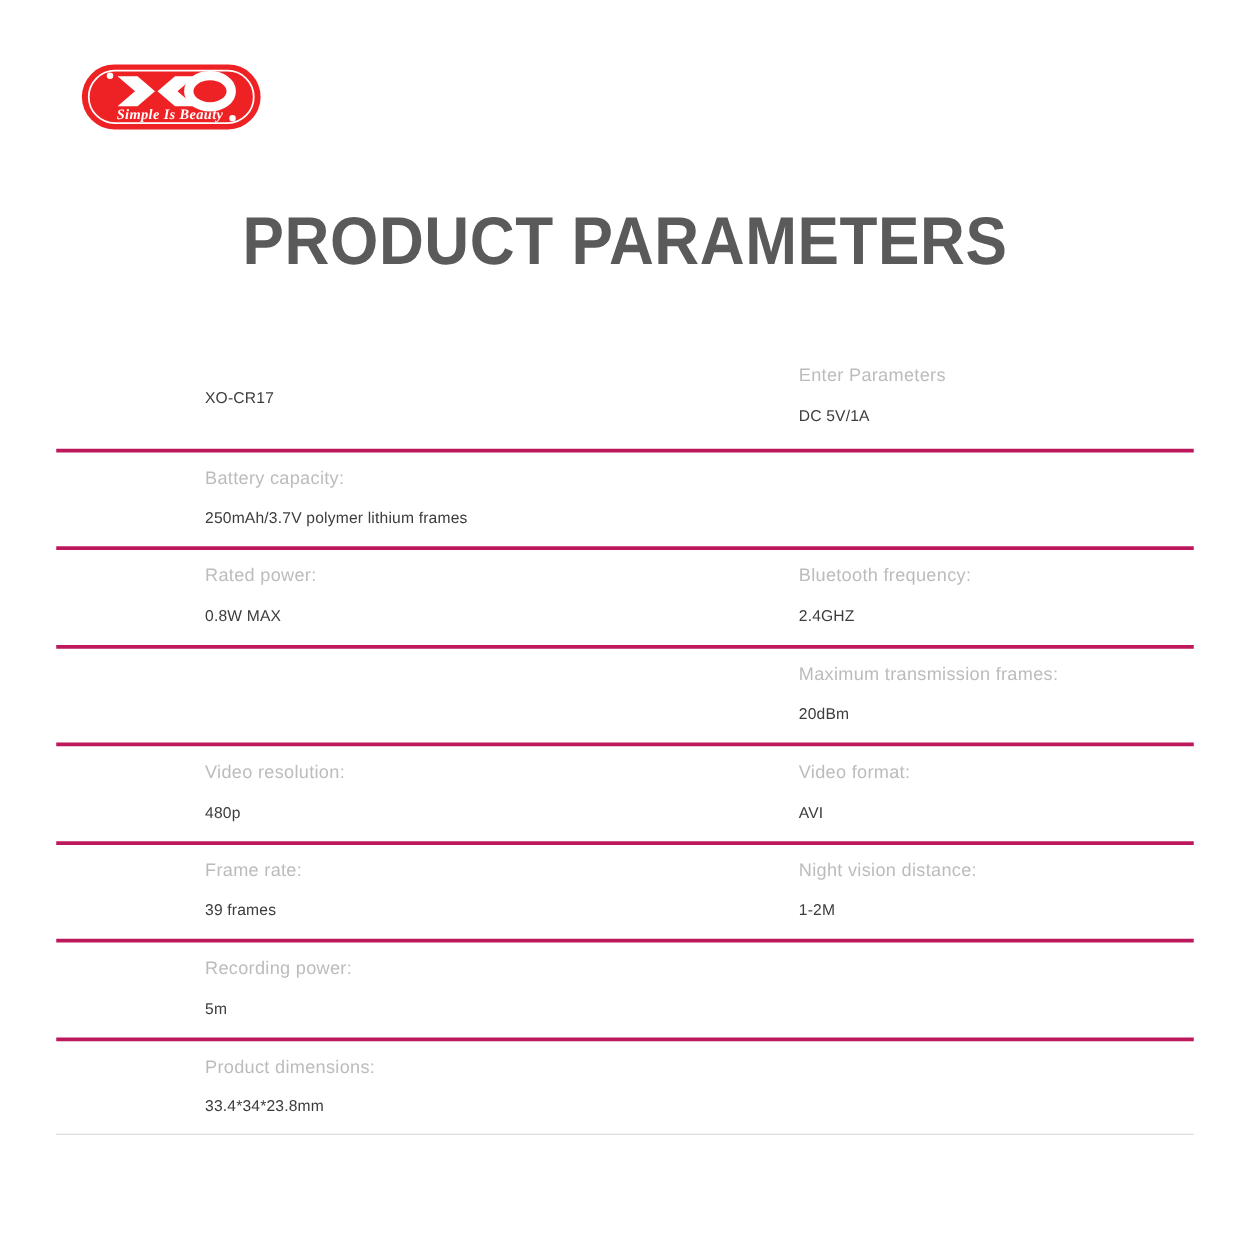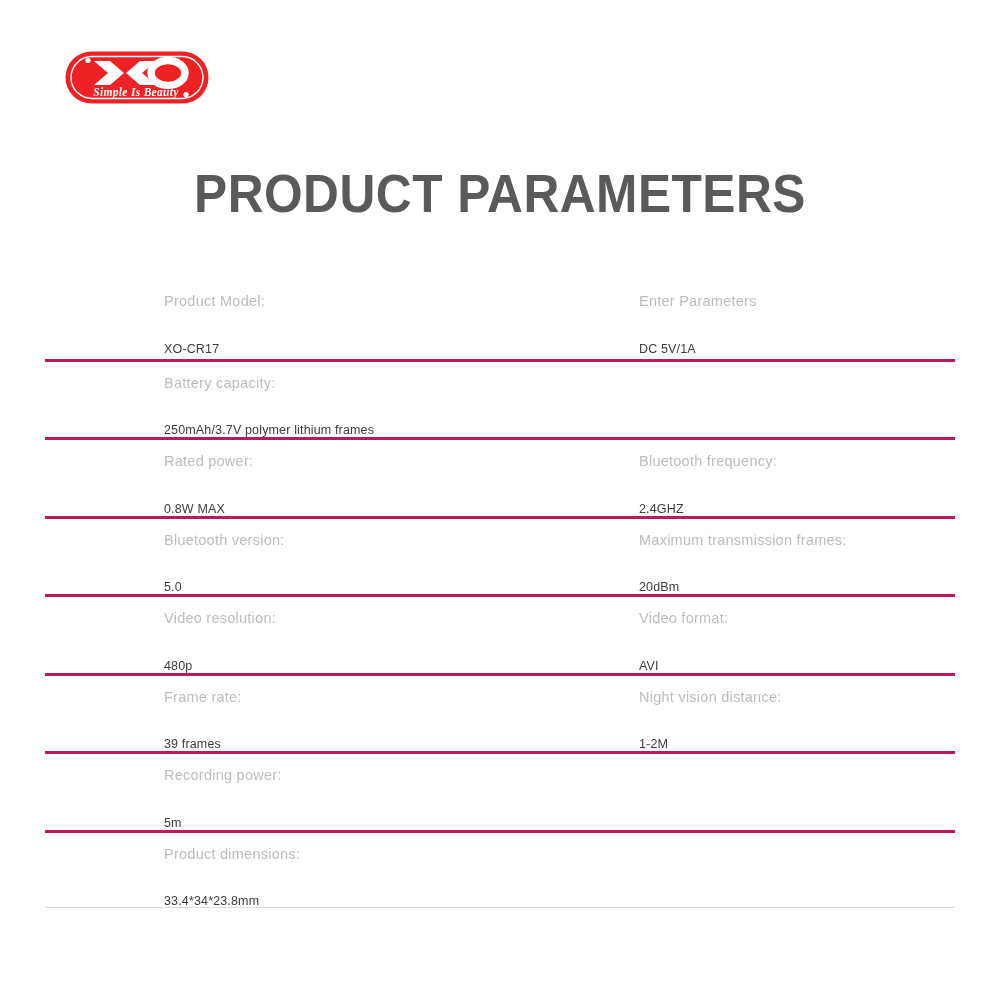--- a/index.html
+++ b/index.html
@@ -82,21 +82,21 @@
     color: #bcbcbc;
     letter-spacing: 0.25px;
     line-height: 1;
     white-space: nowrap;
   }
   .spec-value {
     font-size: 12.5px;
     color: #3c3c3c;
     letter-spacing: 0.15px;
     line-height: 1;
-    margin-top: 34px;
+    margin-top: 18px;
     white-space: nowrap;
   }
 </style>
 </head>
 <body>
 
 <div class="logo-wrap">
   <svg class="logo-svg" width="146" height="55" viewBox="0 0 146 55">
 
     <rect x="1.5" y="1.5" width="143" height="52" rx="26" ry="26" fill="#ee2224"></rect>
@@ -114,21 +114,20 @@
     <text x="72" y="45.5" text-anchor="middle" fill="#ffffff" font-family="'Liberation Serif', serif" font-size="11.5" font-style="italic" font-weight="bold" letter-spacing="0.3">Simple Is Beauty</text>
   </svg>
 </div>
 
 <div class="page-title">PRODUCT PARAMETERS</div>
 
 <div class="spec-table">
 
   <div class="spec-row">
     <div class="spec-cell left">
-      <div class="spec-label">Product Model:</div>
       <div class="spec-value">XO-CR17</div>
     </div>
     <div class="spec-cell right">
       <div class="spec-label">Enter Parameters</div>
       <div class="spec-value">DC 5V/1A</div>
     </div>
   </div>
 
   <div class="spec-row">
     <div class="spec-cell left">
@@ -142,24 +141,20 @@
       <div class="spec-label">Rated power:</div>
       <div class="spec-value">0.8W MAX</div>
     </div>
     <div class="spec-cell right">
       <div class="spec-label">Bluetooth frequency:</div>
       <div class="spec-value">2.4GHZ</div>
     </div>
   </div>
 
   <div class="spec-row">
-    <div class="spec-cell left">
-      <div class="spec-label">Bluetooth version:</div>
-      <div class="spec-value">5.0</div>
-    </div>
     <div class="spec-cell right">
       <div class="spec-label">Maximum transmission frames:</div>
       <div class="spec-value">20dBm</div>
     </div>
   </div>
 
   <div class="spec-row">
     <div class="spec-cell left">
       <div class="spec-label">Video resolution:</div>
       <div class="spec-value">480p</div>

